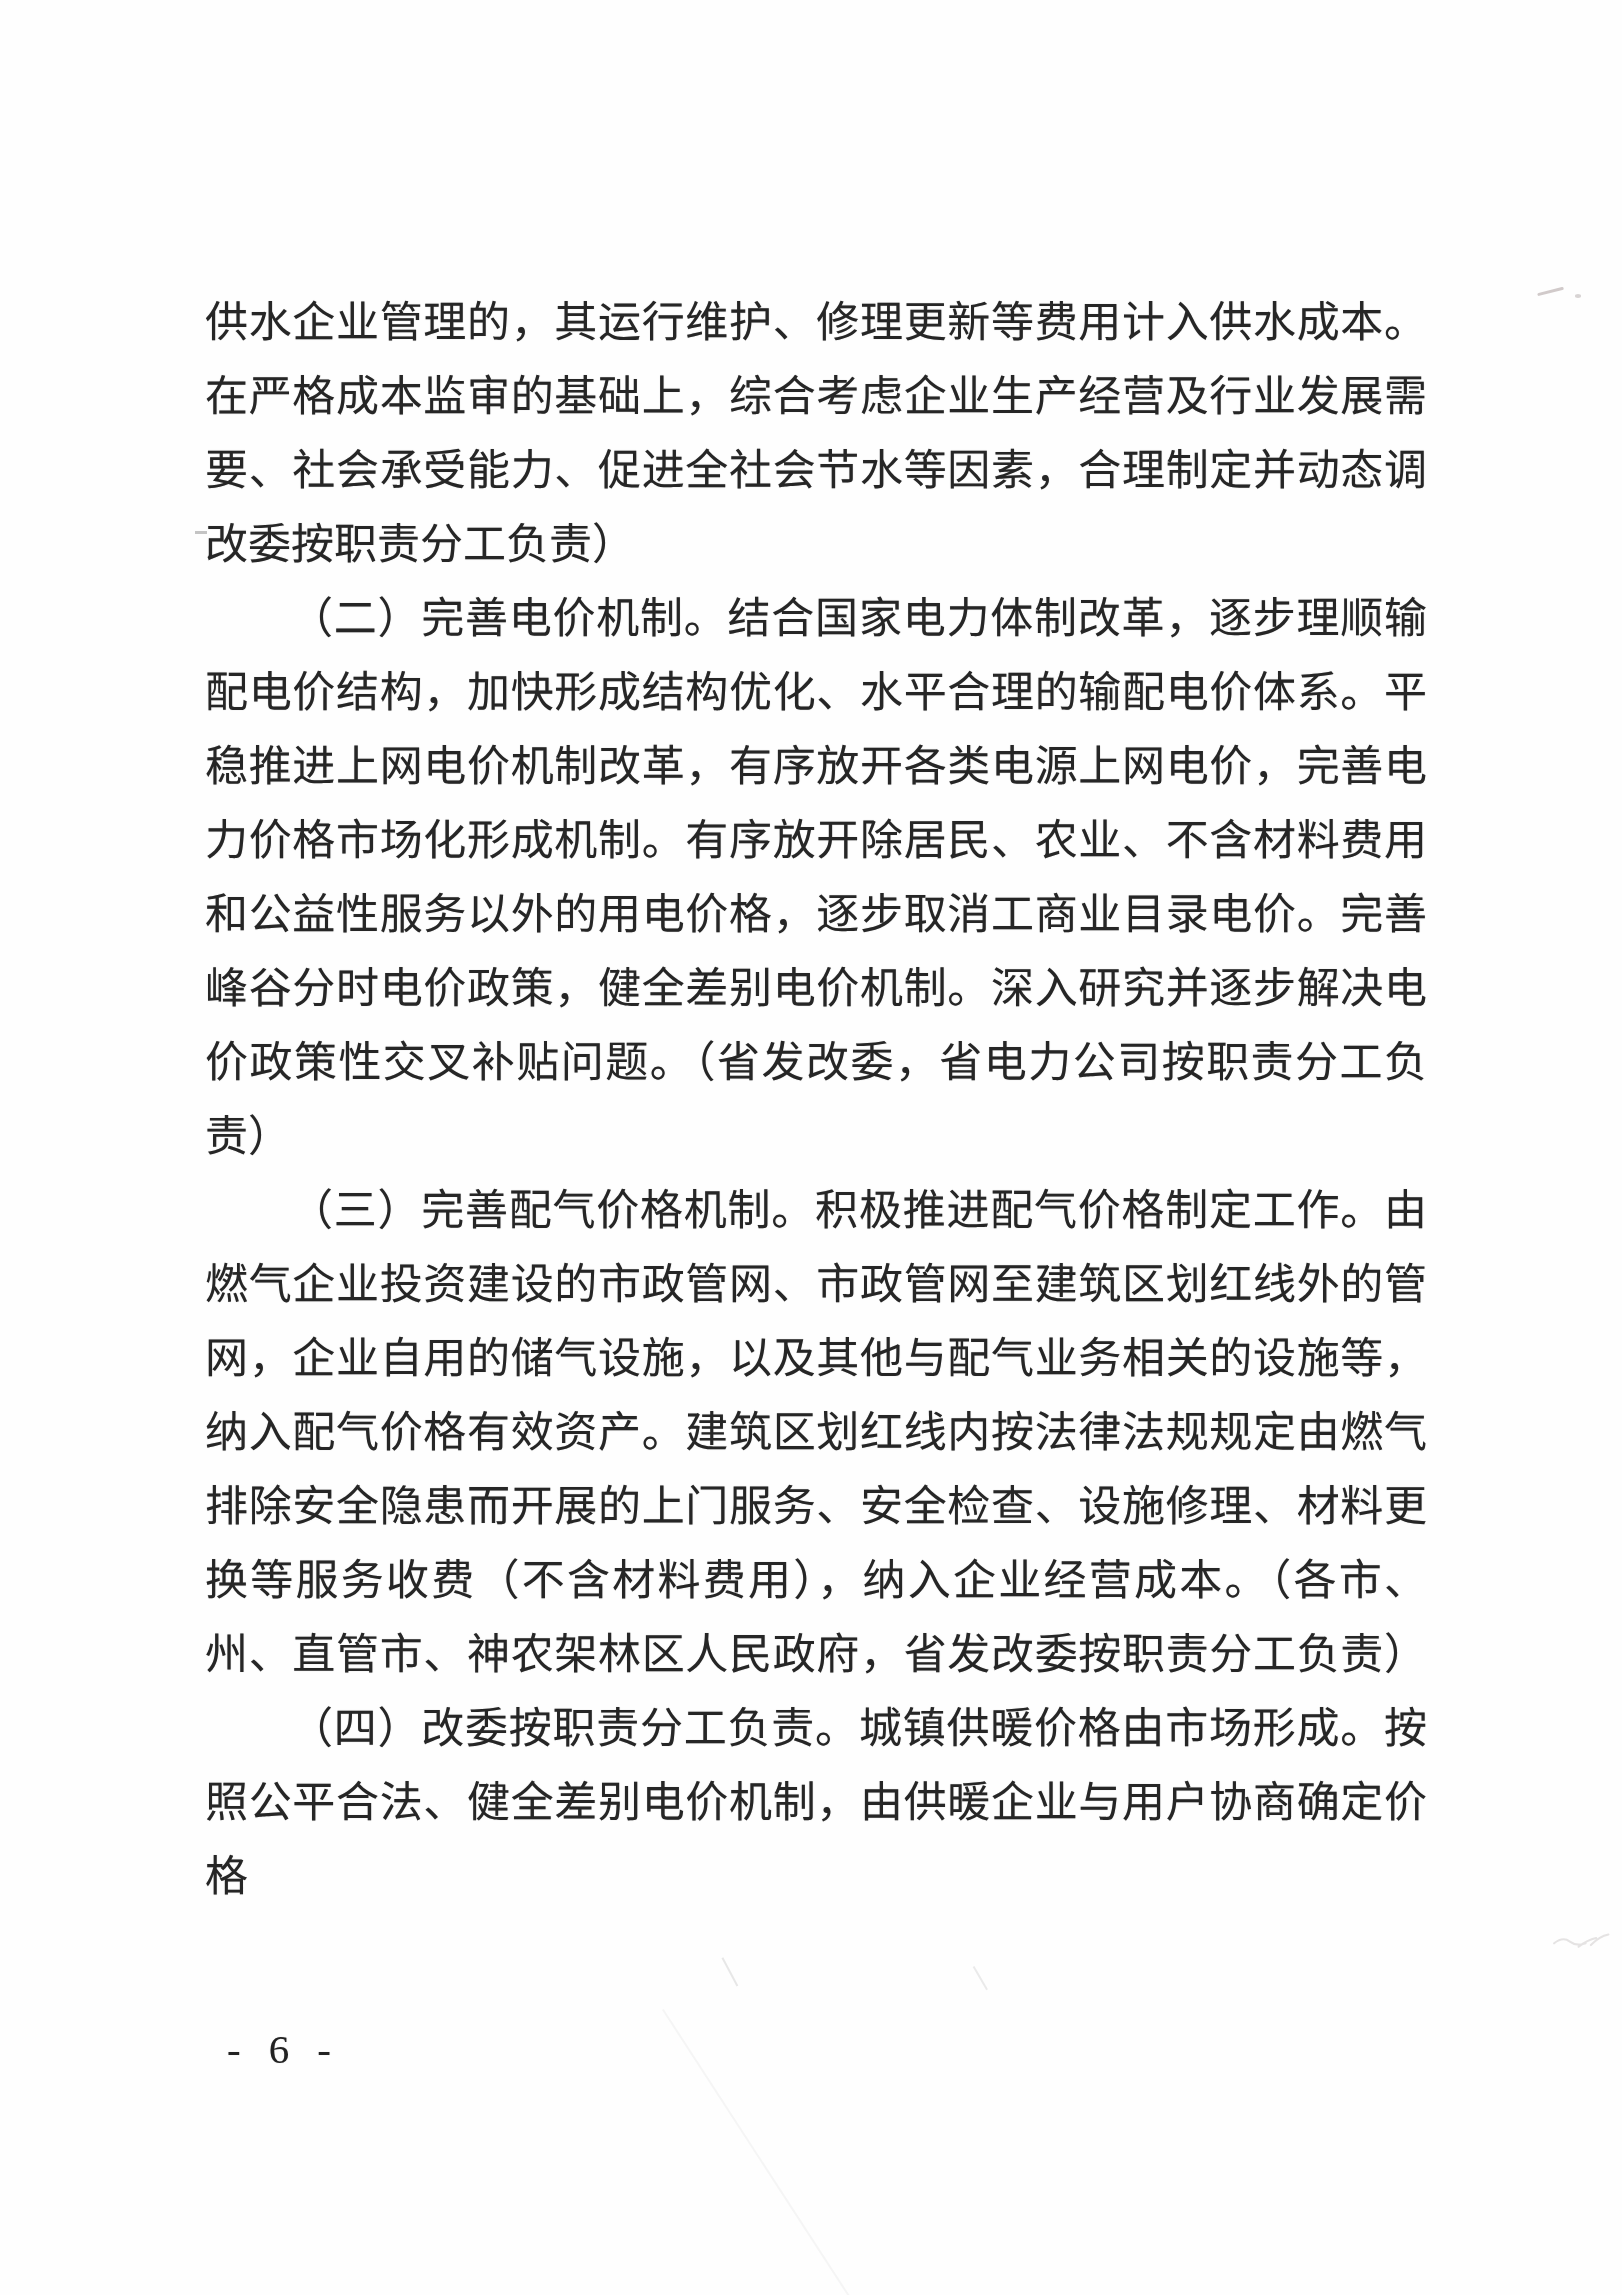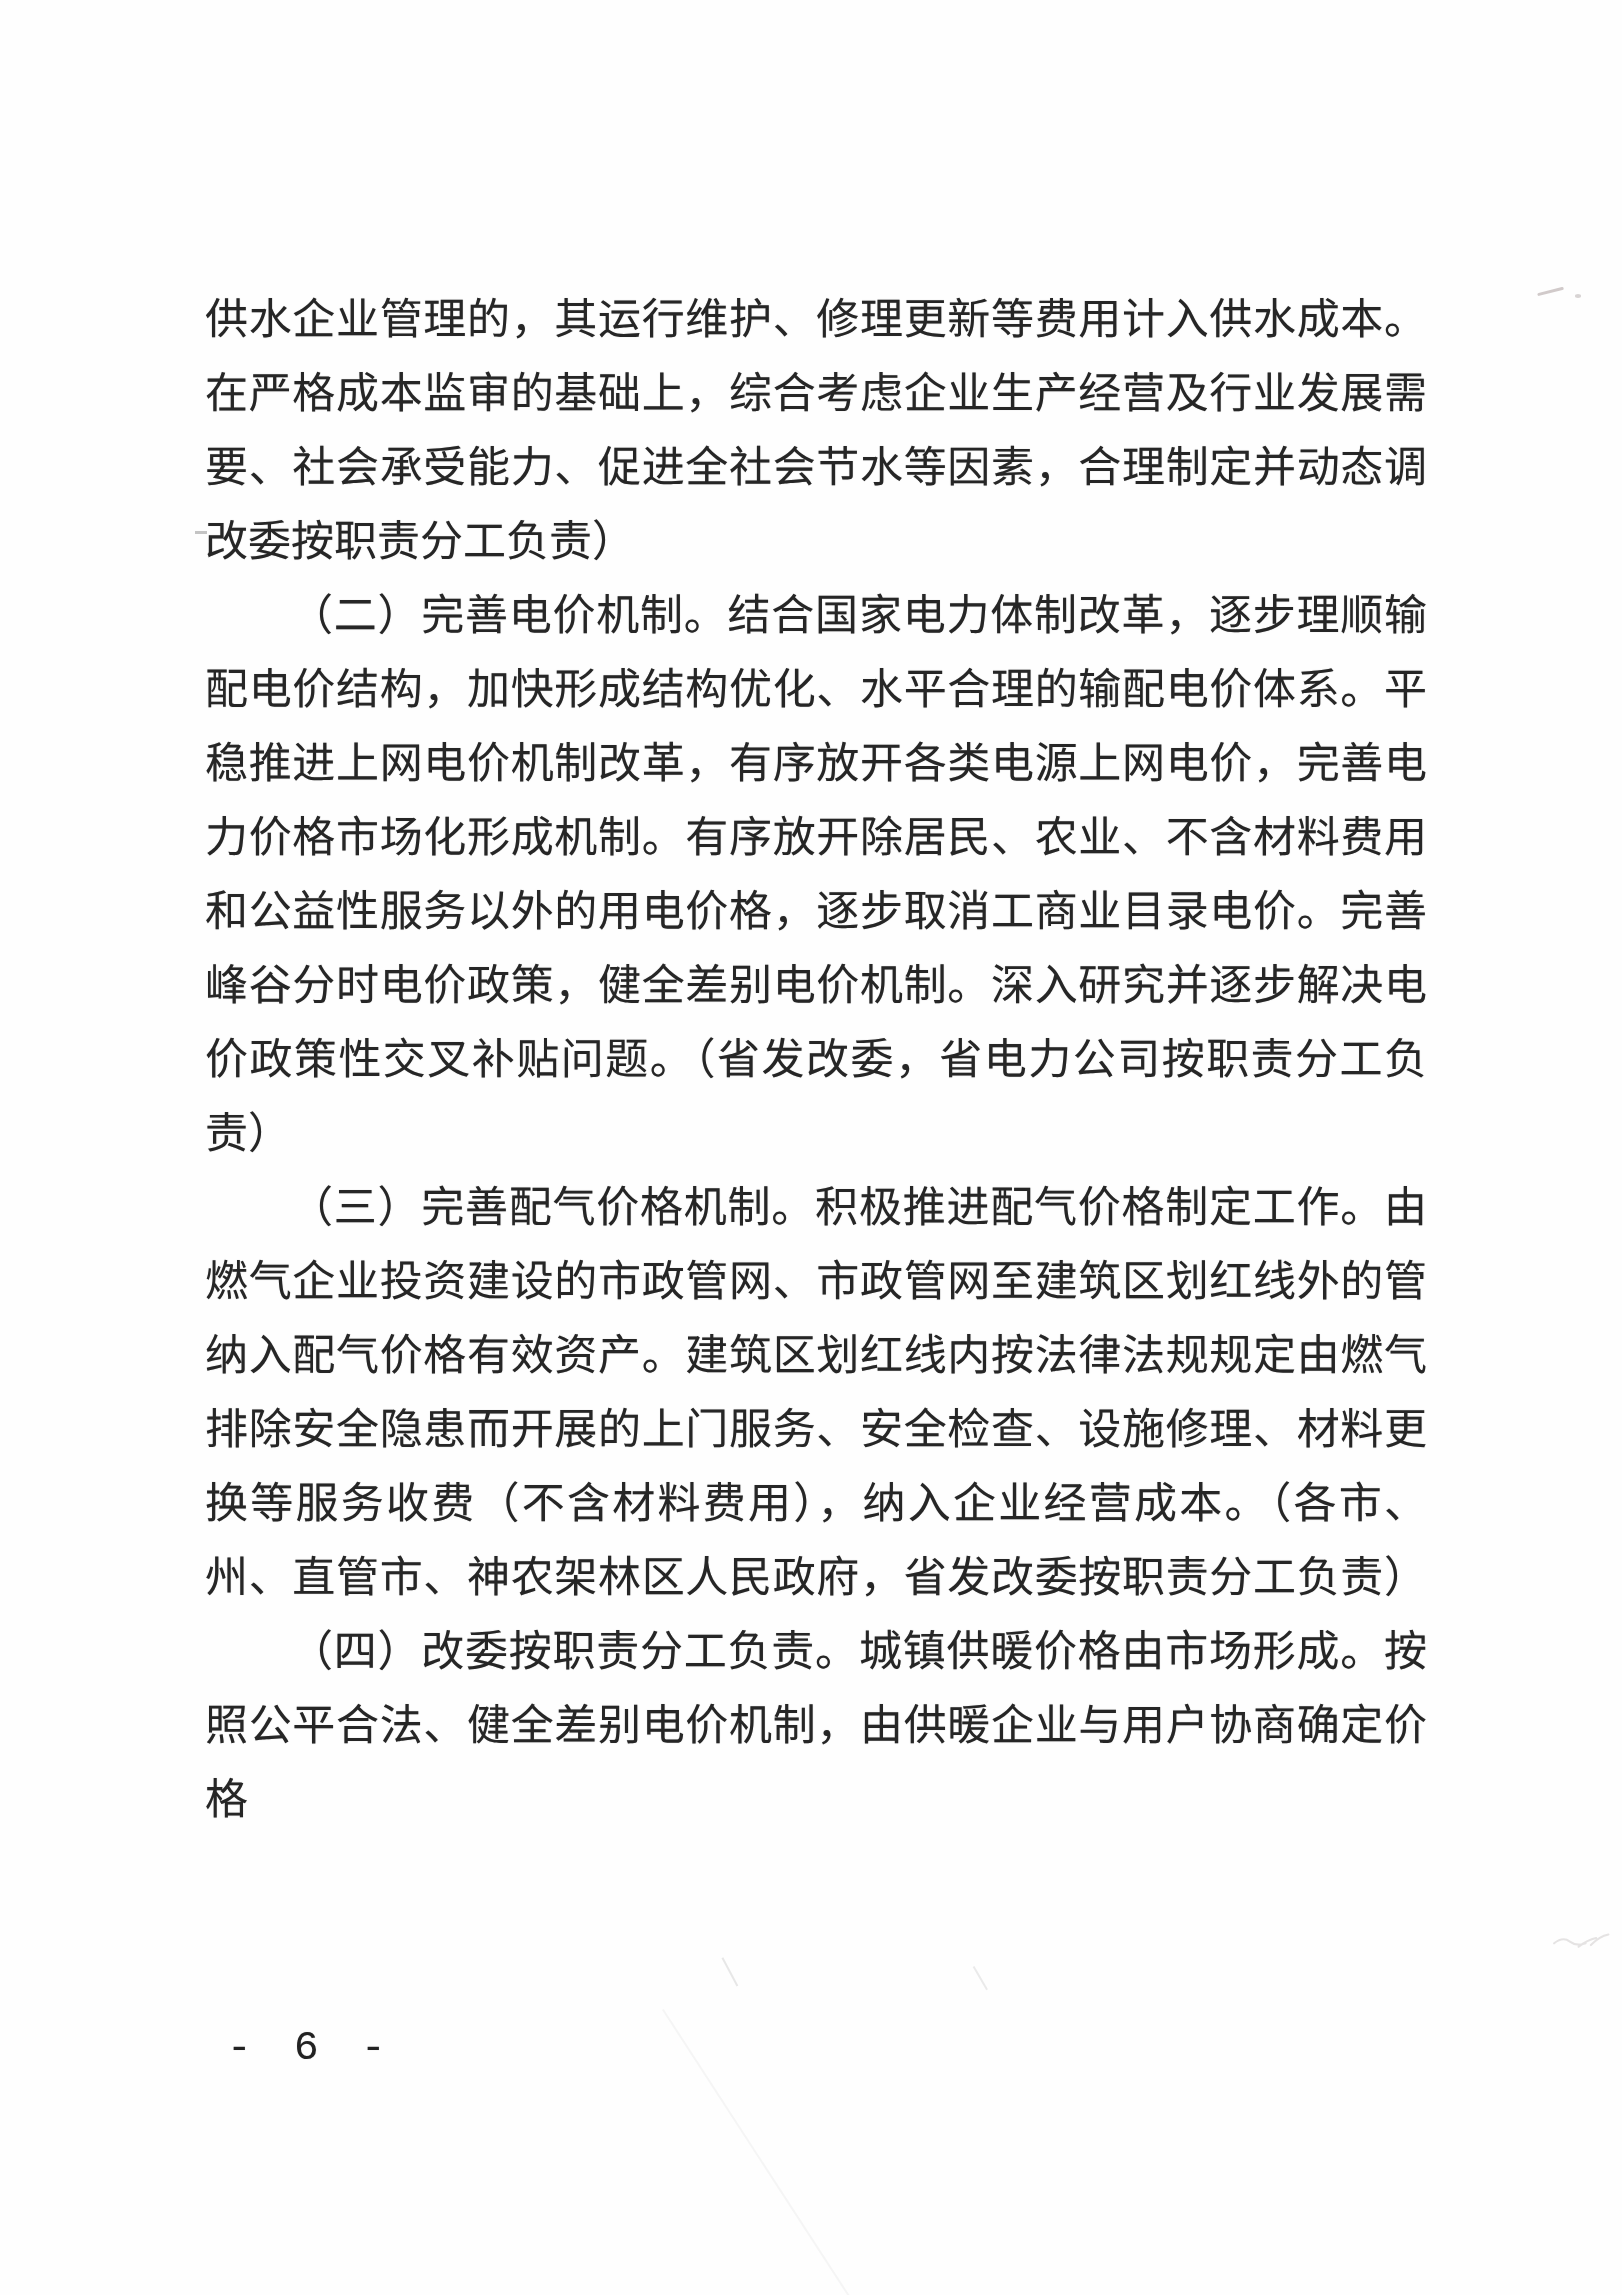--- a/index.html
+++ b/index.html
@@ -6,21 +6,21 @@
     margin: 0;
     padding: 0;
     background: #ffffff;
   }
   .page {
     position: relative;
     width: 1622px;
     height: 2295px;
     background: #fefefe;
     overflow: hidden;
-    font-family: Liberation Mono, monospace;
+    font-family: Liberation Serif, serif;
   }
   .text-block {
     position: absolute;
     left: 205px;
     top: 286px;
     width: 1222px;
   }
   .line {
     height: 74px;
     line-height: 74px;
@@ -92,20 +92,21 @@
       <div class="line indent">（二）完善电价机制。结合国家电力体制改革，逐步理顺输</div>
       <div class="line">配电价结构，加快形成结构优化、水平合理的输配电价体系。平</div>
       <div class="line">稳推进上网电价机制改革，有序放开各类电源上网电价，完善电</div>
       <div class="line">力价格市场化形成机制。有序放开除居民、农业、不含材料费用</div>
       <div class="line">和公益性服务以外的用电价格，逐步取消工商业目录电价。完善</div>
       <div class="line">峰谷分时电价政策，健全差别电价机制。深入研究并逐步解决电</div>
       <div class="line">价政策性交叉补贴问题。（省发改委，省电力公司按职责分工负</div>
       <div class="line no-fill">责）</div>
       <div class="line indent">（三）完善配气价格机制。积极推进配气价格制定工作。由</div>
       <div class="line">燃气企业投资建设的市政管网、市政管网至建筑区划红线外的管</div>
+      <div class="line">网，企业自用的储气设施，以及其他与配气业务相关的设施等，</div>
       <div class="line">纳入配气价格有效资产。建筑区划红线内按法律法规规定由燃气</div>
       <div class="line">排除安全隐患而开展的上门服务、安全检查、设施修理、材料更</div>
       <div class="line">换等服务收费（不含材料费用），纳入企业经营成本。（各市、</div>
       <div class="line">州、直管市、神农架林区人民政府，省发改委按职责分工负责）</div>
       <div class="line indent">（四）改委按职责分工负责。城镇供暖价格由市场形成。按</div>
       <div class="line">照公平合法、健全差别电价机制，由供暖企业与用户协商确定价格</div>
     </main>
 
   <div class="footer">- 6 -</div>
 

